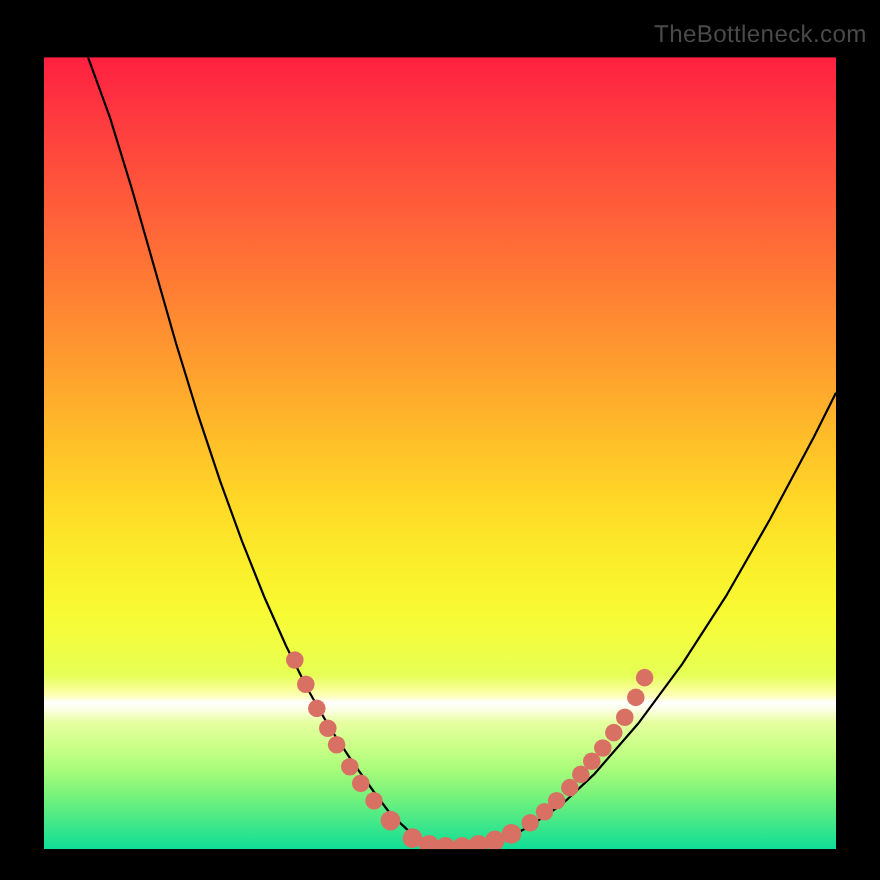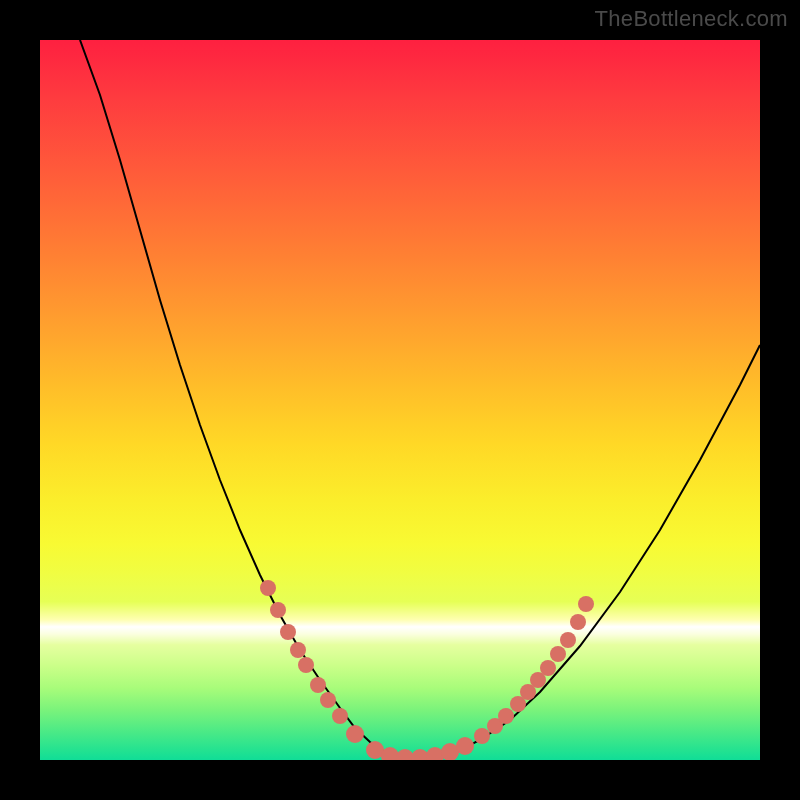--- a/index.html
+++ b/index.html
@@ -9,20 +9,21 @@
     height: 800px;
     overflow: hidden;
     background: #000;
     font-family: Arial, Helvetica, sans-serif;
   }
   .frame {
     position: relative;
     width: 800px;
     height: 632px;
     background: #000;
+    margin-top: 12px;
   }
   .watermark {
     position: absolute;
     top: 6px;
     right: 12px;
     color: #4a4a4a;
     font-size: 22px;
     font-weight: 400;
     letter-spacing: 0.3px;
     z-index: 30;

